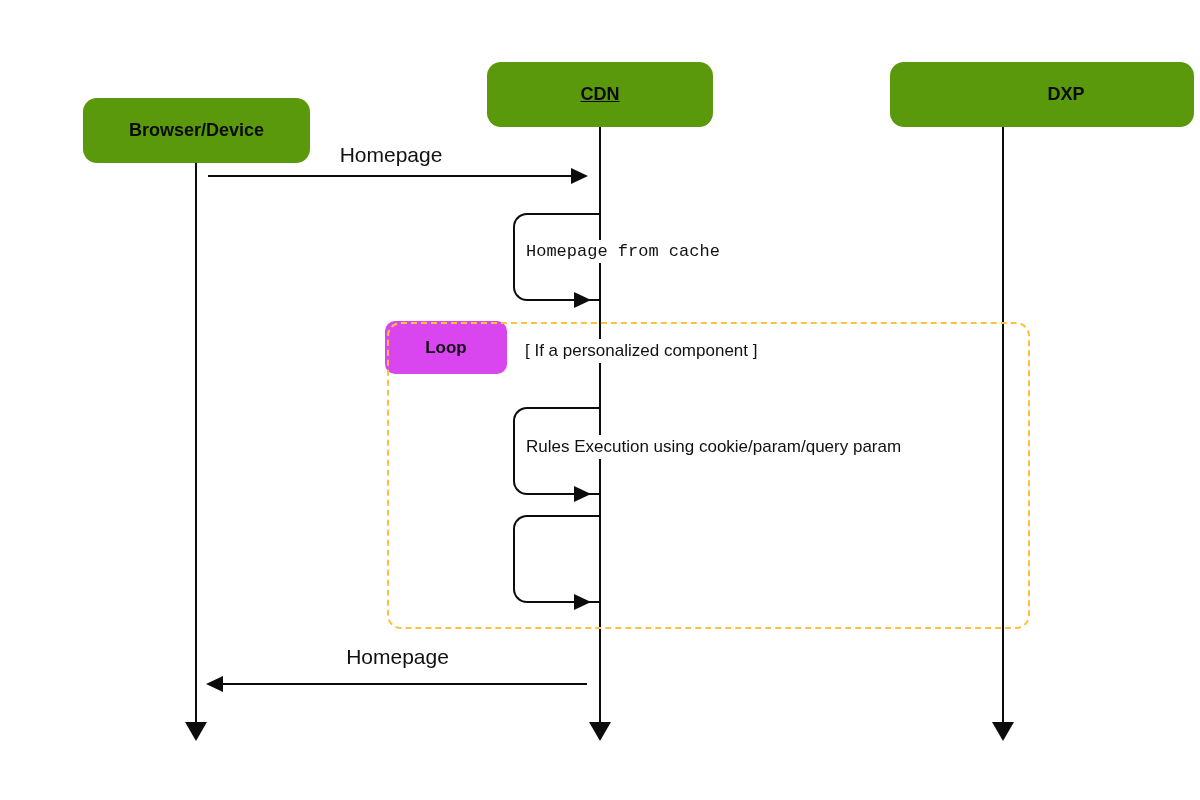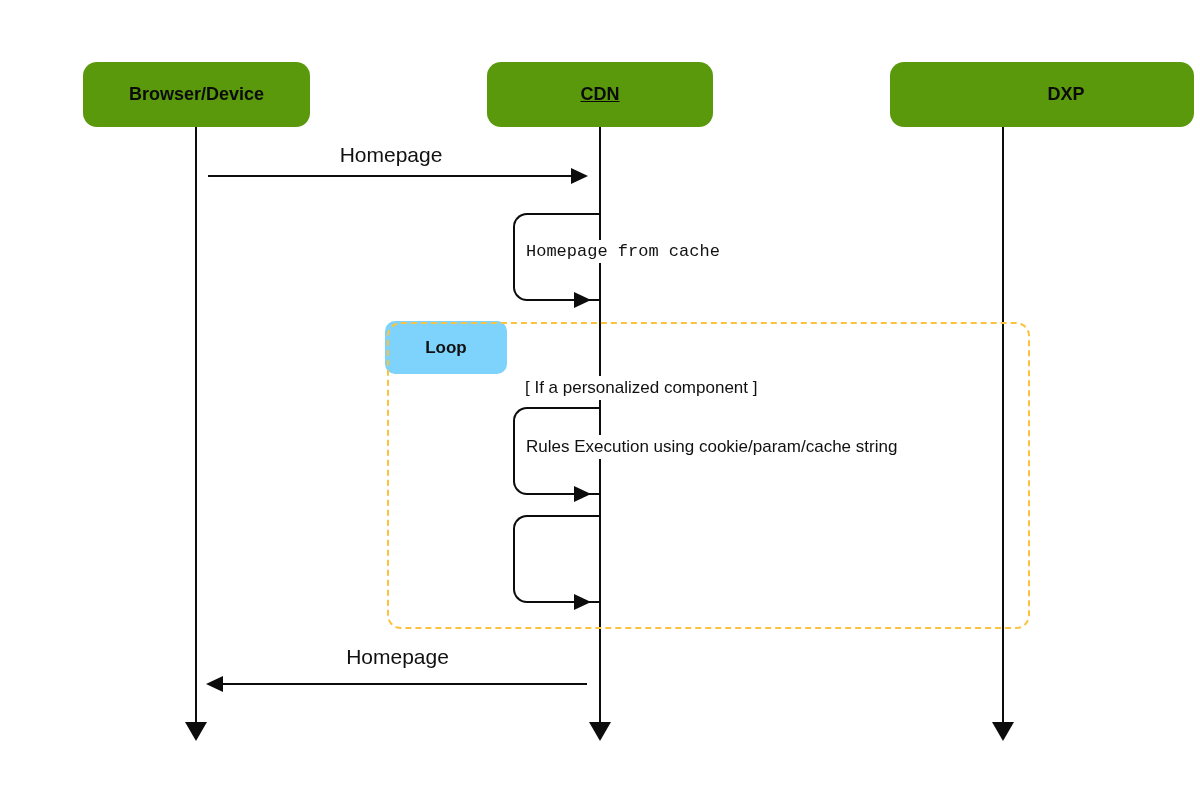--- a/index.html
+++ b/index.html
@@ -25,21 +25,21 @@
     background: #5a990b;
     border-radius: 14px;
     display: flex;
     align-items: center;
     justify-content: center;
     font-weight: bold;
     font-size: 18px;
     color: #0b0b0b;
     z-index: 2;
   }
-  .actor-browser { left: 83px;  width: 227px; }
+  .actor-browser { left: 83px;  width: 227px; margin-top: 36px; }
   .actor-cdn     { left: 487px; width: 226px; text-decoration: underline; }
   .actor-dxp     { left: 890px; width: 256px; padding-left: 48px; }
 
   
   .lifeline {
     position: absolute;
     top: 127px;
     width: 2px;
     height: 596px;
     background: #0c0c0c;
@@ -138,41 +138,40 @@
     border-radius: 14px;
     z-index: 3;
     pointer-events: none;
   }
   .loop-label {
     position: absolute;
     left: 385px;
     top: 321px;
     width: 122px;
     height: 53px;
-    background: #7dd3fc;
+    background: #d946ef;
     border-radius: 10px;
     display: flex;
     align-items: center;
     justify-content: center;
     font-weight: bold;
     font-size: 17px;
     color: #111111;
     z-index: 2;
   }
   .loop-condition {
     position: absolute;
     left: 517px;
     top: 339px;
     font-size: 17px;
     color: #111111;
     background: #ffffff;
     padding: 2px 8px;
     white-space: nowrap;
     z-index: 4;
-    margin-top: 37px;
   }
 </style>
 </head>
 <body>
 
 <div class="diagram">
 
   <div class="actor actor-browser">
     <span>Browser/Device</span>
   </div>
@@ -201,21 +200,21 @@
 
   <div class="loop-label">
     <span>Loop</span>
   </div>
   <div class="loop-region"></div>
   <div class="loop-condition">[ If a personalized component ]</div>
 
   <div class="self-box self-2">
     <div class="tri-right"></div>
   </div>
-  <div class="self-label" style="left:520px; top:435px;">Rules Execution using cookie/param/cache string</div>
+  <div class="self-label" style="left:520px; top:435px;">Rules Execution using cookie/param/query param</div>
 
   <div class="self-box self-3">
     <div class="tri-right"></div>
   </div>
 
   <div class="msg-label" style="left:208px; top:645px; width:379px;">Homepage</div>
   <div class="h-line" style="left:221px; top:683px; width:366px;"></div>
   <div class="tri-left" style="left:206px; top:676px;"></div>
 
 </div>

